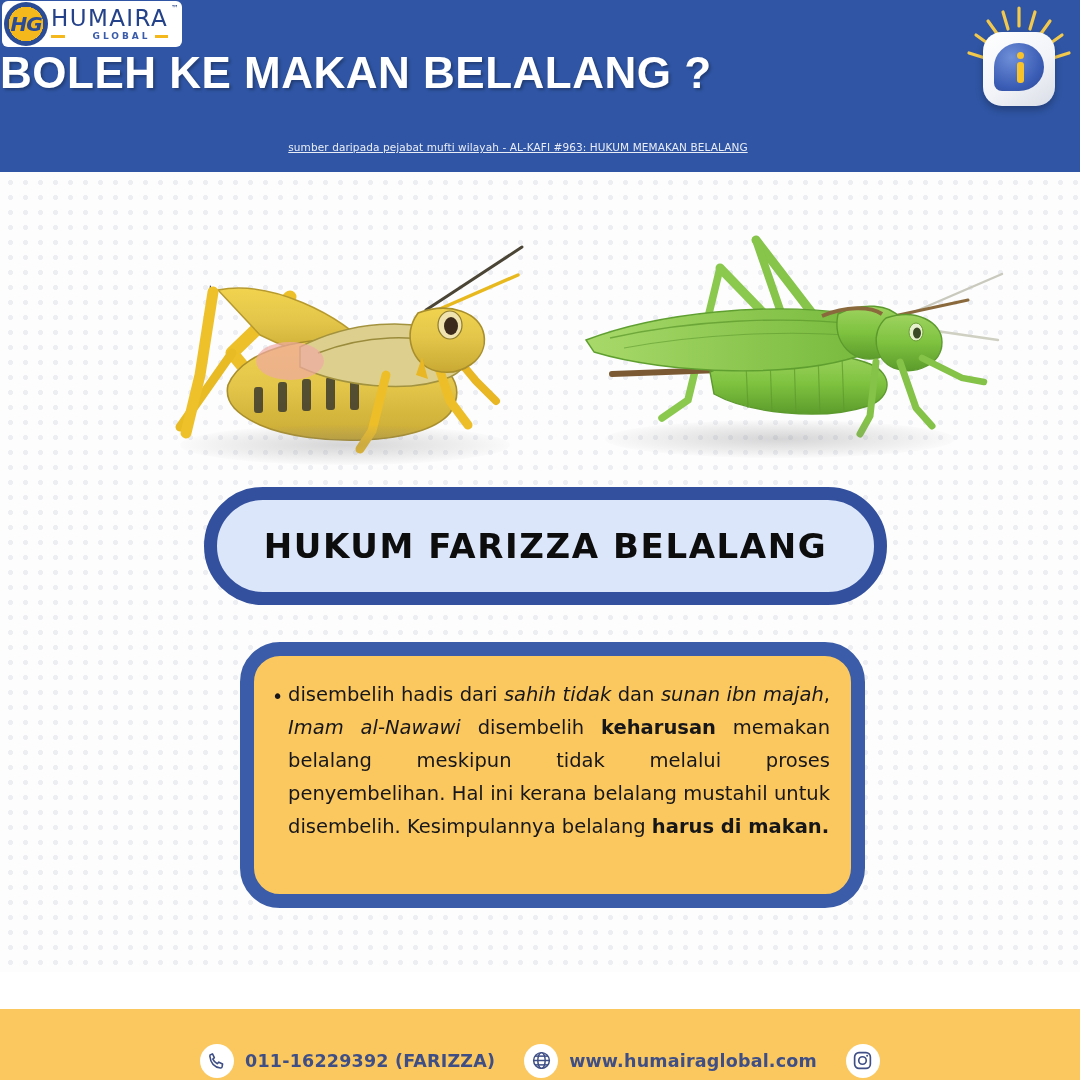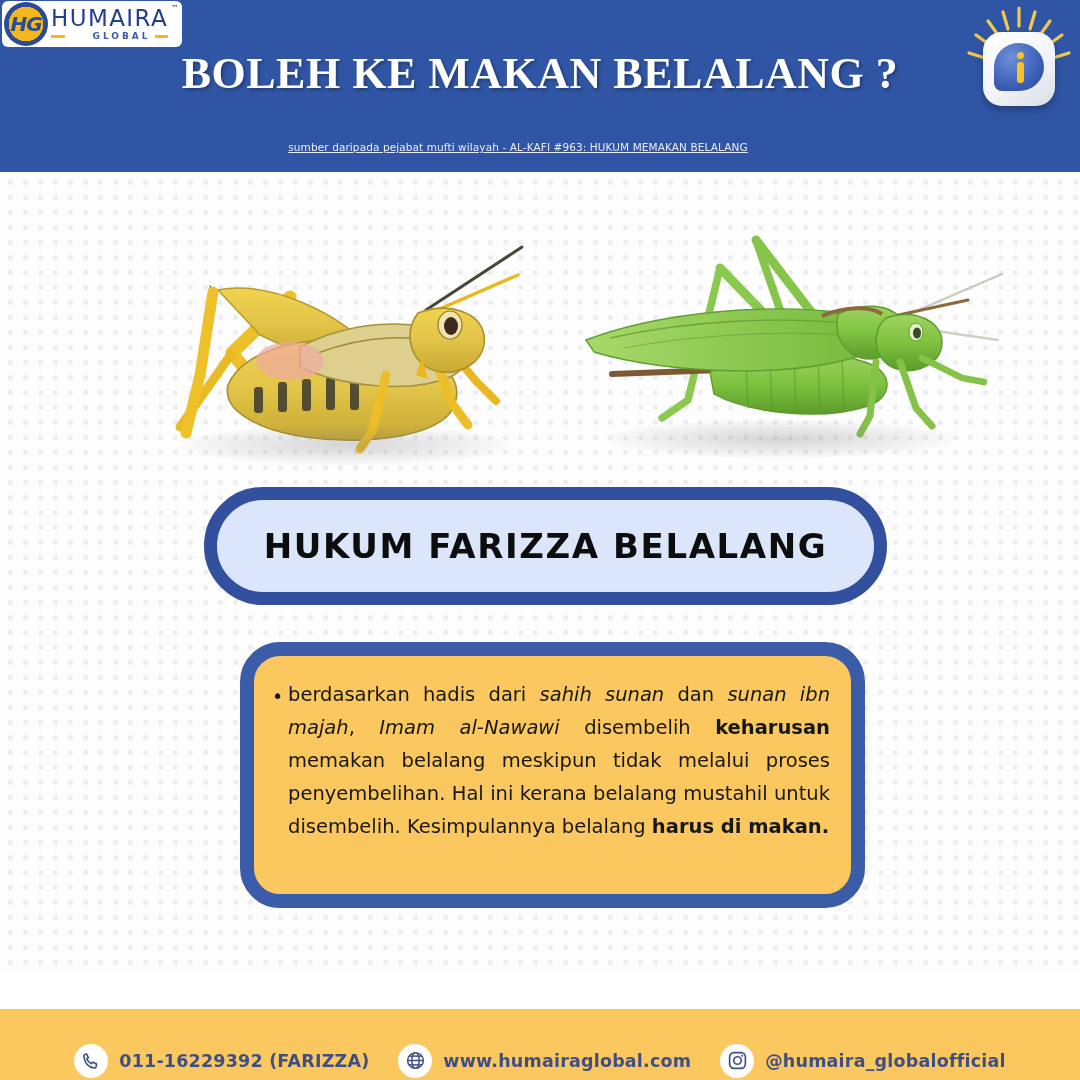--- a/index.html
+++ b/index.html
@@ -50,23 +50,23 @@
     display:flex;align-items:center;gap:4px;margin-top:2px;
   }
   .logo-sub .bar{height:3px;background:#f5b81c;flex:1 1 auto;min-width:10px;}
   .logo-sub .txt{
     font-size:9px;font-weight:bold;color:#3a5ba9;letter-spacing:3px;
     font-family:"DejaVu Sans",sans-serif;
     margin-left:24px;
   }
 
   .headline{
-    position:absolute;left:0;top:48px;width:1080px;text-align:center;
+    position:absolute;left:0;top:48px;width:1080px;text-align:left;
     font-size:44px;font-weight:bold;color:#ffffff;letter-spacing:0.5px;
-    font-family:Liberation Serif, serif;
+    font-family:Liberation Sans, sans-serif;
     text-shadow:2px 2px 3px rgba(0,0,0,0.28);
   }
   .source{
     position:absolute;left:0;top:141px;width:1036px;text-align:center;
     font-size:10.5px;color:#e9edf6;text-decoration:underline;
     font-family:"DejaVu Sans",sans-serif;letter-spacing:0.1px;
   }
   .info-wrap{position:absolute;left:963px;top:6px;width:112px;height:112px;}
   .info-rays{position:absolute;left:0;top:0;width:112px;height:112px;}
   .info-square{
@@ -290,21 +290,21 @@
   </div>
 
   <div class="title-pill">
     <span class="title-pill-text">HUKUM FARIZZA BELALANG</span>
   </div>
 
   <div class="body-card">
     <ul class="body-list">
       <li class="body-item">
         <span class="bullet">•</span>
-        <span class="body-text" id="body-rich"><span>berdasarkan hadis dari </span><i>sahih sunan</i><span> dan </span><i>sunan ibn majah</i><span>, </span><i>Imam al-Nawawi</i><span> disembelih </span><b>keharusan</b><span> memakan belalang meskipun tidak melalui proses penyembelihan. Hal ini kerana belalang mustahil untuk disembelih. Kesimpulannya belalang </span><b>harus di makan.</b></span>
+        <span class="body-text" id="body-rich"><span>disembelih hadis dari </span><i>sahih tidak</i><span> dan </span><i>sunan ibn majah</i><span>, </span><i>Imam al-Nawawi</i><span> disembelih </span><b>keharusan</b><span> memakan belalang meskipun tidak melalui proses penyembelihan. Hal ini kerana belalang mustahil untuk disembelih. Kesimpulannya belalang </span><b>harus di makan.</b></span>
       </li>
     </ul>
   </div>
 
   <div class="footer">
 
     <div class="contact">
       <span class="circ">
         <svg width="20" height="20" viewBox="0 0 24 24" fill="none" stroke="#3f4f86" stroke-width="1.9" stroke-linecap="round" stroke-linejoin="round">
           <path d="M6.6 3.5 8.8 8 7 9.8c1 2.2 3.2 4.4 5.4 5.4l1.8-1.8 4.5 2.2-.6 3.3c-.2.9-1 1.5-1.9 1.4C9.4 19.6 4.4 14.6 3.4 6.1c-.1-.9.5-1.7 1.4-1.9z"></path>
@@ -327,18 +327,17 @@
     </div>
 
     <div class="contact">
       <span class="circ">
         <svg width="21" height="21" viewBox="0 0 24 24" fill="none" stroke="#3f4f86" stroke-width="1.9">
           <rect x="3" y="3" width="18" height="18" rx="5"></rect>
           <circle cx="12" cy="12" r="4.3"></circle>
           <circle cx="17.3" cy="6.7" r="1.15" fill="#3f4f86" stroke="none"></circle>
         </svg>
       </span>
-      <span class="contact-label">@humaira_globalofficial</span>
     </div>
 
   </div>
 
 </div>
 
 </body></html>

